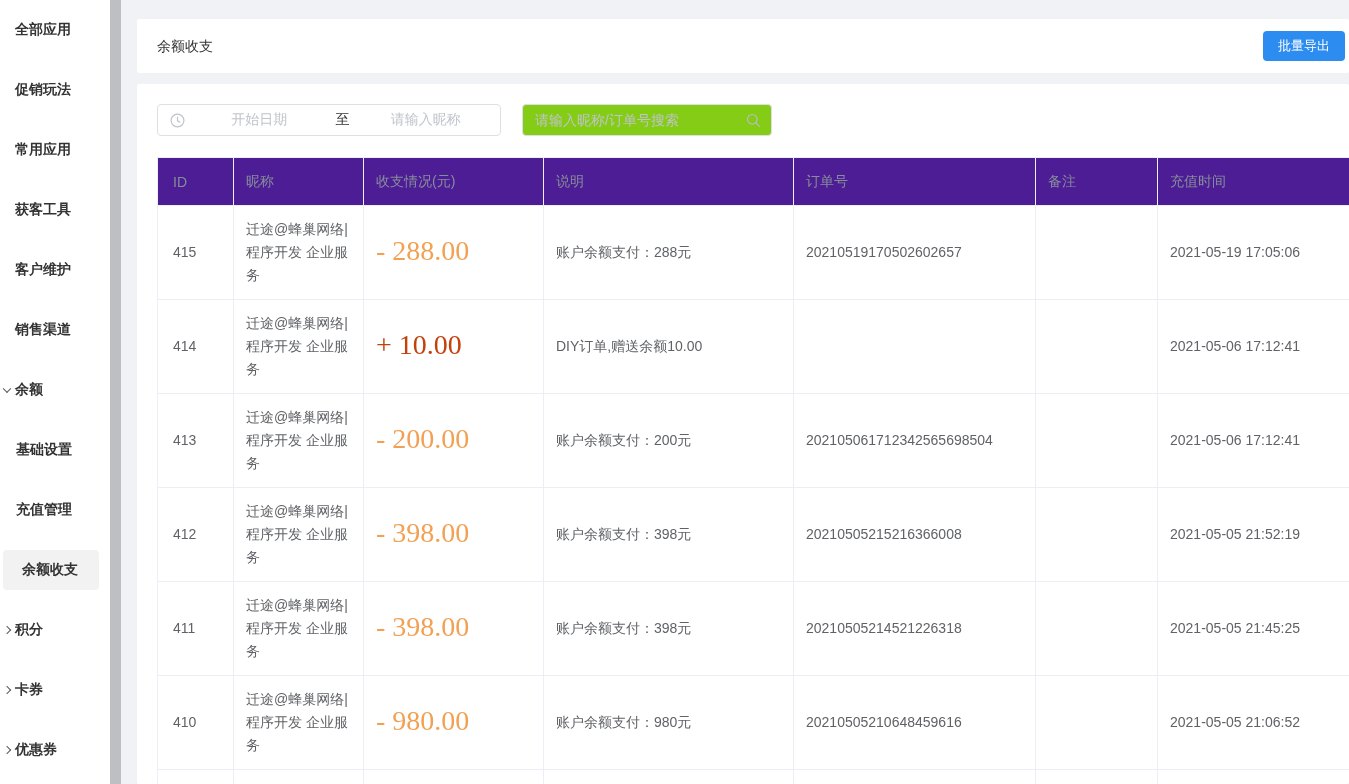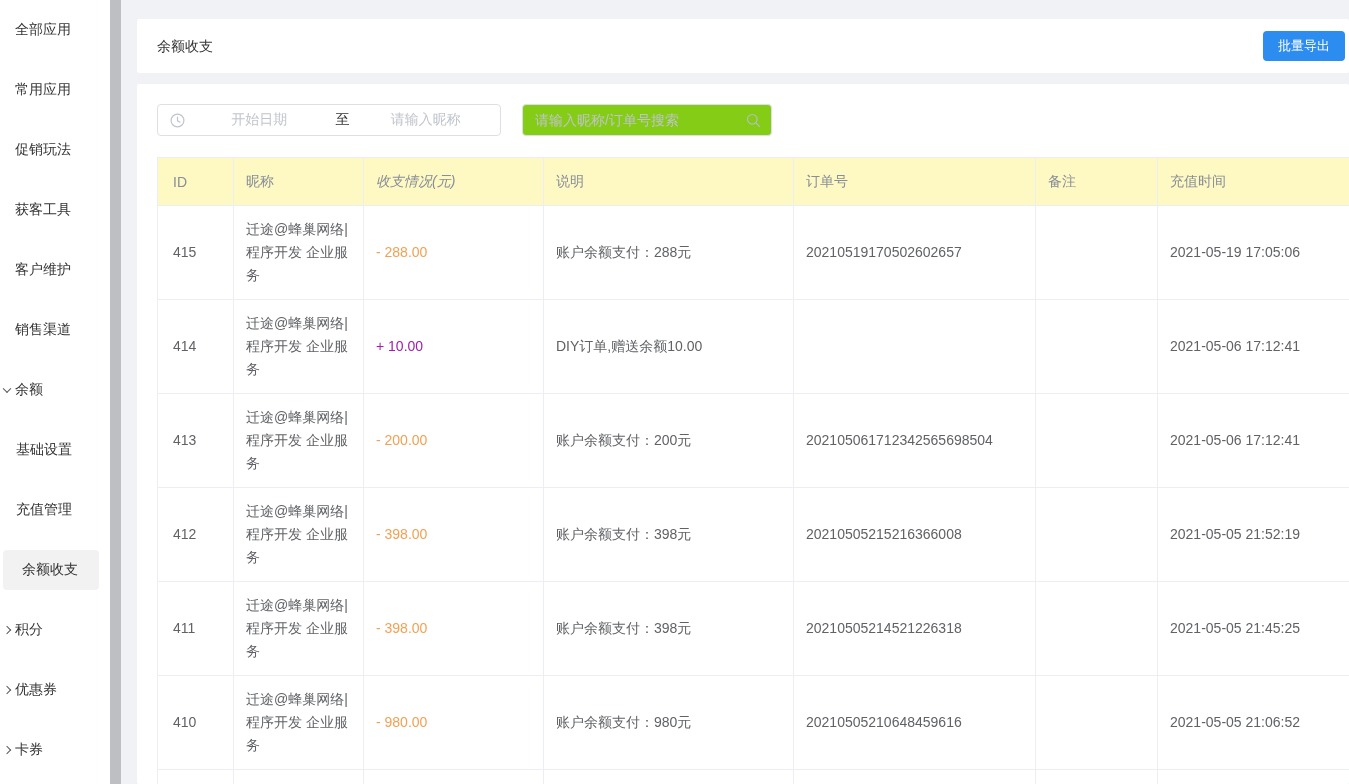--- a/index.html
+++ b/index.html
@@ -16,21 +16,21 @@
   .sidebar {
     position: absolute; left: 0; top: 0;
     width: 121px; height: 784px;
     background: #fff;
   }
   .sidebar-scrollbar {
     position: absolute; right: 0; top: 0;
     width: 11px; height: 100%;
     background: #bdbfc2;
   }
-  .menu { list-style: none; }
+  .menu { list-style: none; font-weight: bold; }
   .menu-item {
     position: relative;
     height: 60px;
     display: flex; align-items: center;
     padding-left: 15px;
     color: #333;
     cursor: pointer;
     white-space: nowrap;
   }
   .menu-item.indent { padding-left: 16px; }
@@ -110,54 +110,54 @@
   .balance-table th, .balance-table td {
     border: 1px solid #ebeef5;
     text-align: left;
     padding: 0 12px;
     font-weight: 400;
     overflow: hidden;
   }
   .balance-table th:last-child, .balance-table td:last-child { border-right: none; }
   .balance-table th {
     height: 48px;
-    background: #fef9c3;
+    background: #4c1d95;
     color: #878d99;
   }
   .balance-table td {
     height: 94px;
     color: #606266;
     vertical-align: middle;
     line-height: 23px;
   }
   .col-id { width: 76px; }
   .col-nick { width: 130px; }
-  .col-amount { width: 180px; font-style: italic; }
+  .col-amount { width: 180px; }
   .col-desc { width: 250px; }
   .col-order { width: 242px; }
   .col-remark { width: 122px; }
   .balance-table td.cell-id, .balance-table th.col-id { padding-left: 15px; }
-  .amount { font-size: 14px; }
+  .amount { font-size: 28px; font-family: Liberation Serif, serif; }
 </style>
 </head>
 <body>
 
 <aside class="sidebar">
   <ul class="menu">
       <li class="menu-item">
 
     <span class="label">全部应用</span>
   </li>
       <li class="menu-item">
 
+    <span class="label">促销玩法</span>
+  </li>
+      <li class="menu-item">
+
     <span class="label">常用应用</span>
-  </li>
-      <li class="menu-item">
-
-    <span class="label">促销玩法</span>
   </li>
       <li class="menu-item">
 
     <span class="label">获客工具</span>
   </li>
       <li class="menu-item">
 
     <span class="label">客户维护</span>
   </li>
       <li class="menu-item">
@@ -179,25 +179,25 @@
       <li class="menu-item indent active">
 
     <span class="label">余额收支</span>
   </li>
       <li class="menu-item">
     <span class="chev right"></span>
     <span class="label">积分</span>
   </li>
       <li class="menu-item">
     <span class="chev right"></span>
+    <span class="label">卡券</span>
+  </li>
+      <li class="menu-item">
+    <span class="chev right"></span>
     <span class="label">优惠券</span>
-  </li>
-      <li class="menu-item">
-    <span class="chev right"></span>
-    <span class="label">卡券</span>
   </li>
     </ul>
   <div class="sidebar-scrollbar"></div>
 </aside>
 
 <div class="main">
 
   <header class="title-card">
     <div class="page-title">余额收支</div>
     <button class="export-btn" style="background: rgb(45, 140, 240);">批量导出</button>
@@ -254,21 +254,21 @@
     <td class="cell-nick">迁途@蜂巢网络|程序开发 企业服务</td>
     <td class="cell-amount"><span class="amount" style="color: rgb(242, 161, 84);">- 288.00</span></td>
     <td class="cell-desc">账户余额支付：288元</td>
     <td class="cell-order">20210519170502602657</td>
     <td class="cell-remark"></td>
     <td class="cell-time">2021-05-19 17:05:06</td>
   </tr>
           <tr>
     <td class="cell-id">414</td>
     <td class="cell-nick">迁途@蜂巢网络|程序开发 企业服务</td>
-    <td class="cell-amount"><span class="amount" style="color: #a21caf;">+ 10.00</span></td>
+    <td class="cell-amount"><span class="amount" style="color: #c2410c;">+ 10.00</span></td>
     <td class="cell-desc">DIY订单,赠送余额10.00</td>
     <td class="cell-order"></td>
     <td class="cell-remark"></td>
     <td class="cell-time">2021-05-06 17:12:41</td>
   </tr>
           <tr>
     <td class="cell-id">413</td>
     <td class="cell-nick">迁途@蜂巢网络|程序开发 企业服务</td>
     <td class="cell-amount"><span class="amount" style="color: rgb(242, 161, 84);">- 200.00</span></td>
     <td class="cell-desc">账户余额支付：200元</td>

